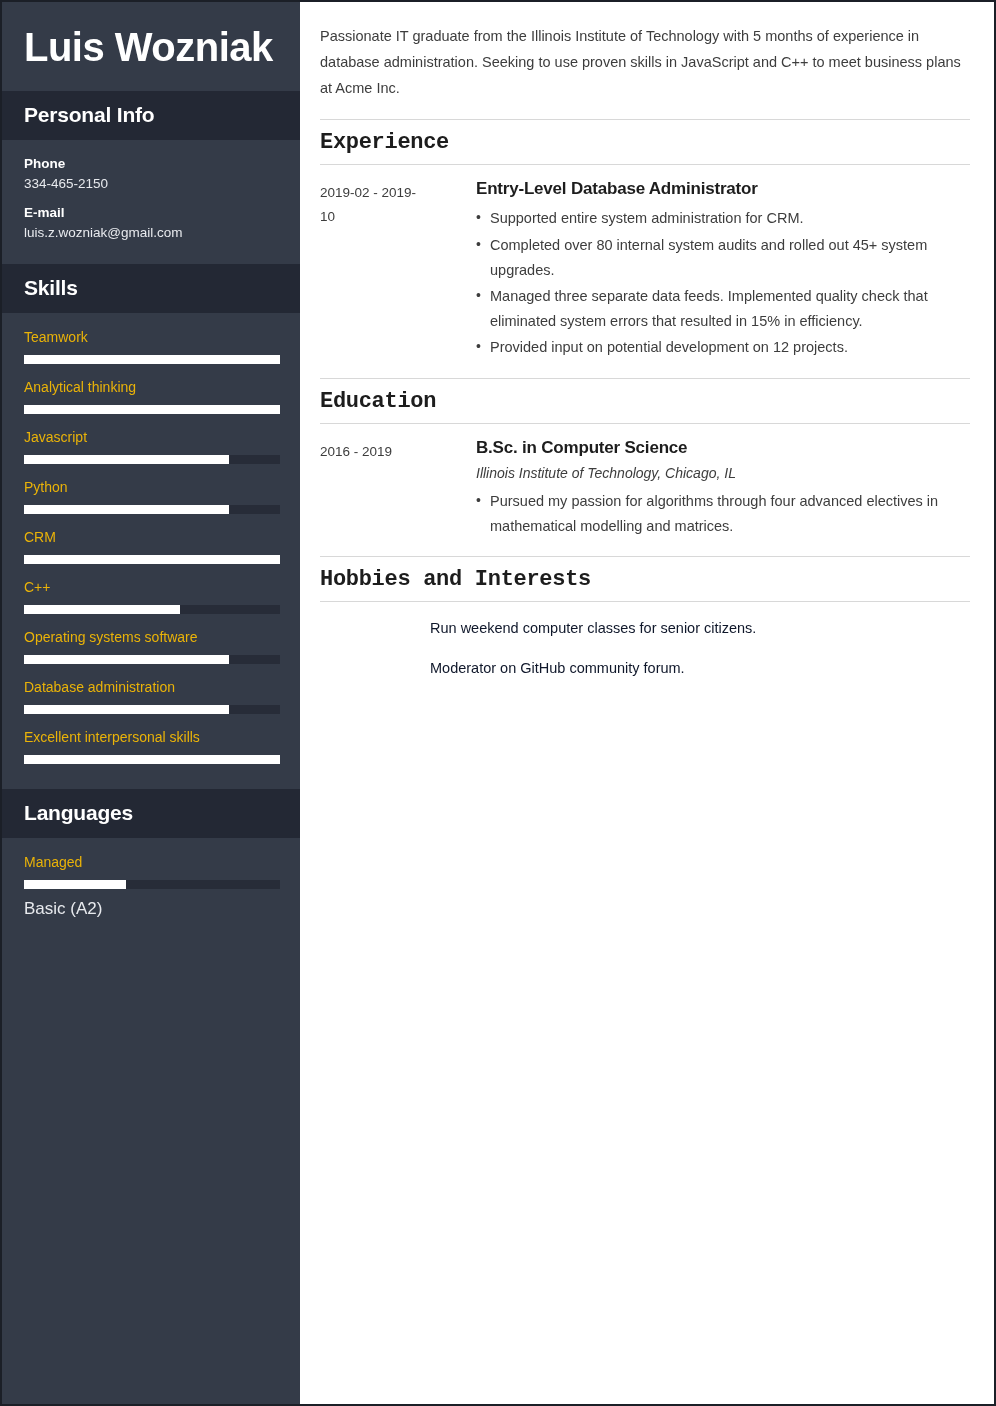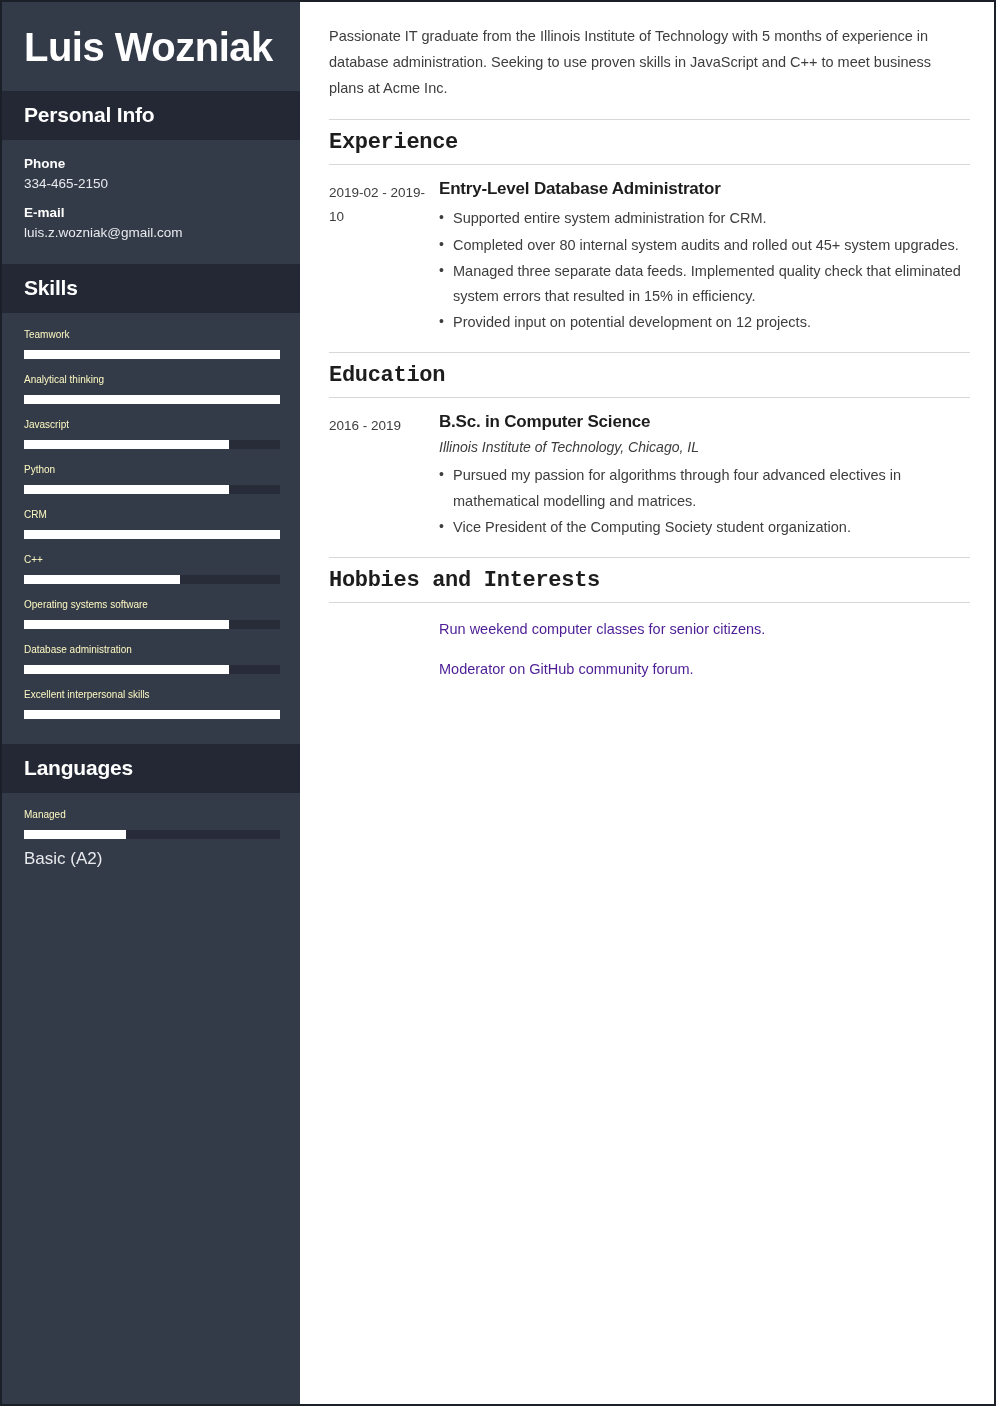--- a/index.html
+++ b/index.html
@@ -70,22 +70,22 @@
 
   .contact-value {
     font-size: 13.5px;
     font-weight: normal;
     color: #e8eaee;
   }
 
   .skill-item { margin-bottom: 15px; }
 
   .skill-name {
-    font-size: 10px;
-    color: #fef9c3;
+    font-size: 14px;
+    color: #eab308;
     margin-bottom: 10px;
   }
 
   .skill-bar {
     position: relative;
     width: 256px;
     height: 9px;
     background: #272c38;
   }
 
@@ -103,21 +103,21 @@
     width: 256px;
     margin-top: 10px;
   }
 
   .sidebar-filler { flex: 1 1 auto; background: #343b48; }
 
   
   .main {
     flex: 1 1 auto;
     background: #ffffff;
-    padding: 22px 24px 24px 29px;
+    padding: 22px 24px 24px 20px;
   }
 
   .summary {
     font-size: 14.5px;
     line-height: 1.78;
     color: #3d3d3d;
     margin-bottom: 18px;
     padding-right: 4px;
   }
 
@@ -136,20 +136,21 @@
     font-size: 22px;
     font-weight: bold;
     color: #1d1d1d;
     letter-spacing: -0.3px;
     font-family: Liberation Mono, monospace;
   }
 
   .entry {
     display: flex;
     margin-bottom: 16px;
+    gap: 46px;
   }
 
   .entry-dates {
     flex: 0 0 110px;
     font-size: 13.5px;
     line-height: 1.72;
     color: #3d3d3d;
     padding-top: 2px;
   }
 
@@ -190,21 +191,21 @@
     font-size: 14px;
   }
 
   .hobby-row { display: flex; }
   .hobby-spacer { flex: 0 0 110px; }
   .hobby-list { flex: 1 1 auto; }
 
   .hobby-item {
     font-size: 14.5px;
     line-height: 1.72;
-    color: #4c1d95;
+    color: #0f172a;
     margin-bottom: 15px;
   }
 </style>
 </head>
 <body>
 
 <div class="resume-page">
 
   <aside class="sidebar">
 
@@ -337,21 +338,20 @@
         <h2 class="section-heading">Education</h2>
       </div>
       <div id="education-entries">
           <div class="entry">
             <div class="entry-dates">2016 - 2019</div>
             <div class="entry-body">
               <div class="entry-title">B.Sc. in Computer Science</div>
               <div class="entry-subtitle">Illinois Institute of Technology, Chicago, IL</div>
               <ul class="bullets">
                 <li>Pursued my passion for algorithms through four advanced electives in mathematical modelling and matrices.</li>
-                <li>Vice President of the Computing Society student organization.</li>
               </ul>
             </div>
           </div>
         </div>
     </section>
 
     <section class="section">
       <div class="section-heading-wrap">
         <h2 class="section-heading">Hobbies and Interests</h2>
       </div>

